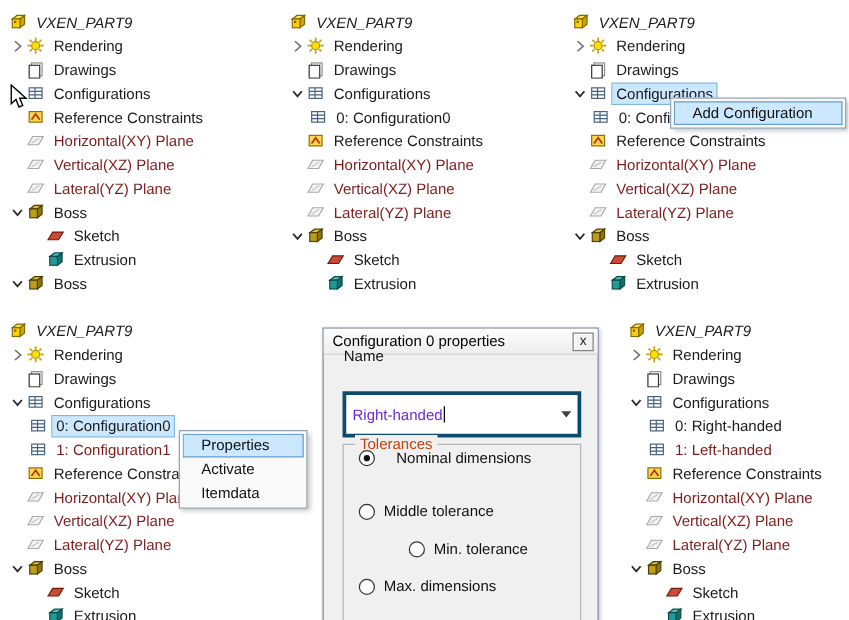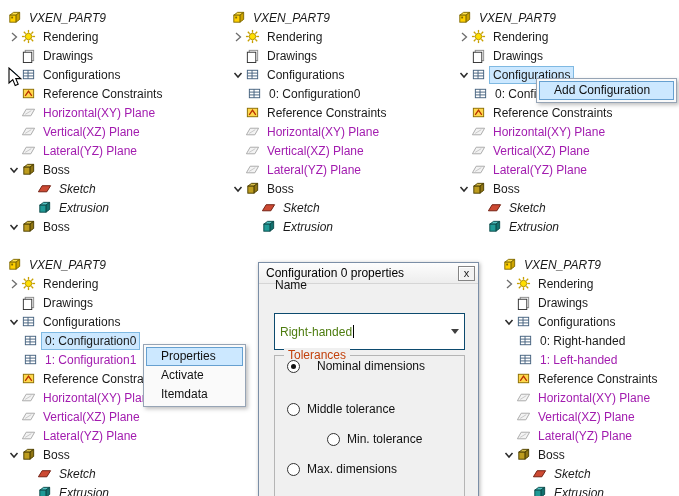--- a/index.html
+++ b/index.html
@@ -2,44 +2,44 @@
 <html><head>
 <meta charset="utf-8">
 <style>
   * { margin:0; padding:0; box-sizing:border-box; }
   html,body { width:679px; height:496px; }
   body { font-family:"Liberation Sans", sans-serif; background:#ffffff; }
   #screen { position:relative; width:679px; height:496px; overflow:hidden; background:#ffffff; }
 
   .tree { position:absolute; z-index:1; }
   .row { display:flex; align-items:center; height:19px; white-space:nowrap; font-size:12px; color:#1a1a1a; }
-  .row.dis .lbl { color:#a21caf; }
+  .row.dis .lbl { color:#7f1d1d; }
   .lv0 { padding-left:2px;font-style:italic; }
   .lv1 { padding-left:2px; }
   .lv2 { padding-left:18px; }
-  .lv3 { padding-left:32px;font-style:italic; }
+  .lv3 { padding-left:32px; }
   .chev { width:14px; height:14px; display:inline-flex; align-items:center; justify-content:center; flex:none; }
   .chev svg { width:12px; height:12px; display:block; }
   .ticon { width:15px; height:15px; display:inline-flex; align-items:center; justify-content:center; margin-right:4px; flex:none; }
   .ticon svg { width:15px; height:15px; display:block; }
   .lbl { padding:1px 3px; }
   .lbl.sel { background:#cce8ff; outline:1px solid #7fb9e2; }
 
   .menu { position:absolute; background:#fafafa; border:1px solid #96a4b5; box-shadow:2px 2px 4px rgba(0,0,0,.25); padding:2px; z-index:30; }
   .menu-item { height:19px; line-height:19px; font-size:12px; padding:0 16px 0 15px; color:#101010; }
   .menu-item.hl { background:#cce8ff; box-shadow:inset 0 0 0 1px #66a0d0; }
   #menu-add { left:536px; top:78px; width:141px; }
   #menu-ctx { left:143px; top:344px; width:103px; }
 
   .dialog { position:absolute; left:258px; top:262px; width:221px; height:252px; background:#f0f0f0; border:1px solid #7b8ea6; box-shadow:1px 1px 4px rgba(0,0,0,.3); z-index:20; }
   .titlebar { height:21px; background:linear-gradient(#fdfdfd,#ededed); border-bottom:1px solid #d5d5d5; display:flex; align-items:center; padding:0 3px 0 7px; }
   .title { flex:1; font-size:12px; color:#000; }
   .close-btn { width:17px; height:15px; background:#f2f2f2; border:1px solid #848484; box-shadow:inset 1px 1px 0 #ffffff; font-size:11px; line-height:12px; text-align:center; color:#222; }
   .dlg-label { position:absolute; font-size:12px; color:#111; }
-  .combo { position:absolute; left:15px; top:50px; width:191px; height:37px; background:#fff; border:1px solid #0c4a6e; display:flex; align-items:center; font-size:12px; padding-left:5px; color:#4d7c0f; }
+  .combo { position:absolute; left:15px; top:50px; width:191px; height:37px; background:#fff; border:3px solid #0c4a6e; display:flex; align-items:center; font-size:12px; padding-left:5px; color:#6d28d9; }
   .caret { width:1px; height:13px; background:#000; margin-left:1px; }
   .combo-btn { margin-left:auto; width:18px; height:100%; display:flex; align-items:center; justify-content:center; }
   .combo-arrow { width:0; height:0; border-left:4px solid transparent; border-right:4px solid transparent; border-top:5px solid #404040; }
   .groupbox { position:absolute; left:15px; top:92px; width:191px; height:176px; border:1px solid #b5b5b5; }
   .group-label { position:absolute; left:9px; top:-8px; background:#f0f0f0; padding:0 4px; font-size:12px; color:#c2410c; }
   .radio-row { position:absolute; left:28px; display:flex; align-items:center; font-size:12px; gap:7px; color:#111; }
   .rb { width:13px; height:13px; border:1px solid #333; border-radius:50%; background:#fff; position:relative; flex:none; }
   .rb.on::after { content:""; position:absolute; left:3px; top:3px; width:5px; height:5px; border-radius:50%; background:#111; }
 
   .cursor { position:absolute; left:8px; top:67px; z-index:40; }

